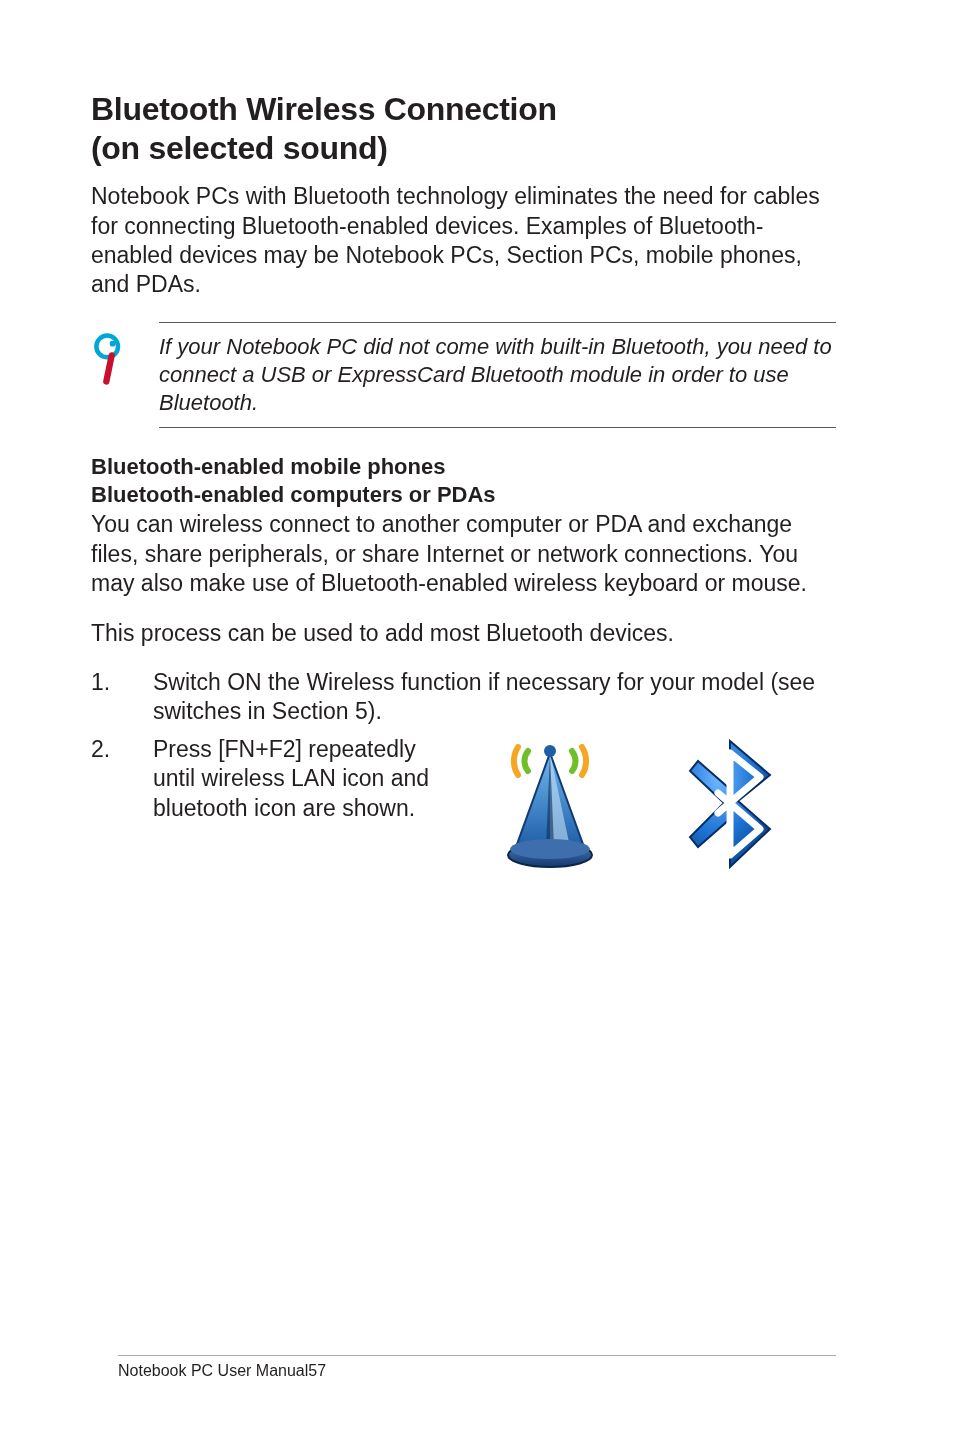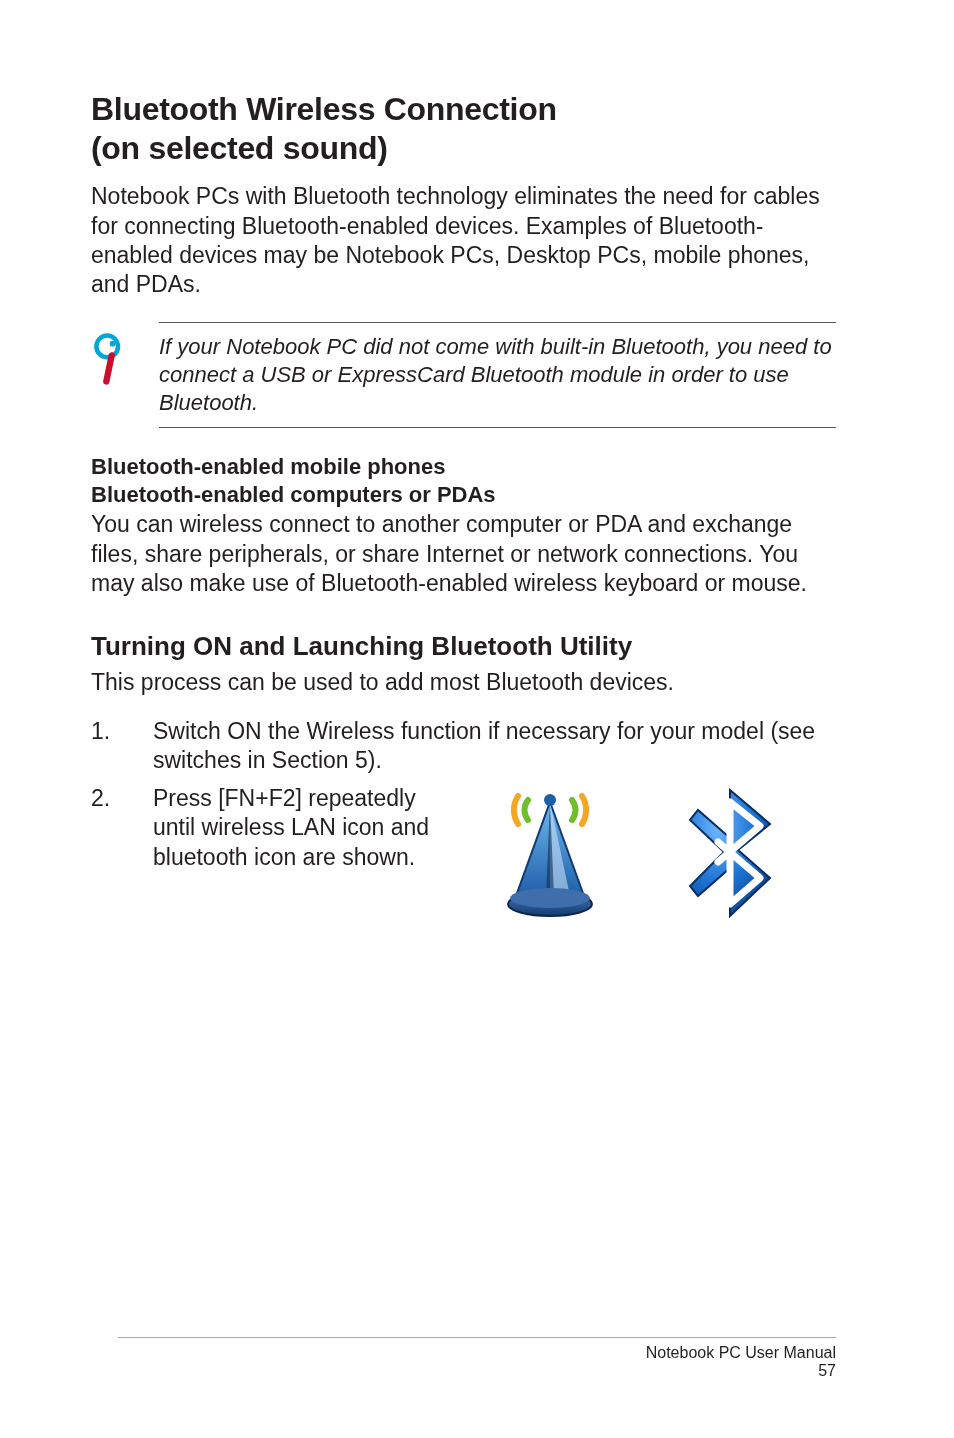--- a/index.html
+++ b/index.html
@@ -14,55 +14,54 @@
   .sub-h { font-size: 22px; font-weight: 700; margin-bottom: 2px; }
   .body-p { font-size: 23px; line-height: 1.28; margin-bottom: 20px; }
   .section-h { font-size: 26px; font-weight: 700; margin-top: 32px; margin-bottom: 6px; }
   .lead { font-size: 23px; line-height: 1.28; margin-bottom: 20px; }
   ol.steps { list-style: none; }
   ol.steps li { display: flex; font-size: 23px; line-height: 1.28; margin-bottom: 8px; column-gap: 30px;}
   ol.steps li .num { flex: 0 0 32px; }
   .step2-row { display: flex; align-items: flex-start; width: 100%; }
   .step2-text { flex: 0 0 280px; }
   .icons-area { flex: 1; display: flex; justify-content: center; gap: 70px; align-items: center; padding-top: 4px; }
-  .footer { position: absolute; left: 118px; right: 118px; bottom: 58px; display: flex; justify-content: flex-start; align-items: flex-end; border-top: 1px solid #a7a9ac; padding-top: 6px; flex-direction: column; }
+  .footer { position: absolute; left: 118px; right: 118px; bottom: 58px; display: flex; justify-content: flex-start; align-items: flex-end; border-top: 1px solid #a7a9ac; padding-top: 6px; }
   .footer-left { font-size: 16px; color: #231f20; }
   .footer-right { font-size: 16px; color: #231f20; }
 </style>
 </head>
 <body>
 
 <div class="page">
 
   <h1>
     <span>Bluetooth Wireless Connection</span><br>
     <span>(on selected sound)</span>
   </h1>
 
-  <p class="intro">Notebook PCs with Bluetooth technology eliminates the need for cables for connecting Bluetooth-enabled devices. Examples of Bluetooth-enabled devices may be Notebook PCs, Desktop PCs, mobile phones, and PDAs.</p>
+  <p class="intro">Notebook PCs with Bluetooth technology eliminates the need for cables for connecting Bluetooth-enabled devices. Examples of Bluetooth-enabled devices may be Notebook PCs, Section PCs, mobile phones, and PDAs.</p>
 
   <div class="tip-box">
     <div class="tip-icon">
       <svg viewBox="0 0 40 60" width="36" height="54">
         <circle cx="18" cy="16" r="12" fill="none" stroke="#00a6d6" stroke-width="5"></circle>
         <path d="M 23 26 L 17 55" stroke="#c8102e" stroke-width="7" stroke-linecap="round" fill="none"></path>
         <circle cx="24" cy="13" r="3.2" fill="#00a6d6"></circle>
       </svg>
     </div>
     <div class="tip-text-wrap">
       <p class="tip-text">If your Notebook PC did not come with built-in Bluetooth, you need to connect a USB or ExpressCard Bluetooth module in order to use Bluetooth.</p>
     </div>
   </div>
 
   <p class="sub-h">Bluetooth-enabled mobile phones</p>
 
   <p class="sub-h">Bluetooth-enabled computers or PDAs</p>
   <p class="body-p">You can wireless connect to another computer or PDA and exchange files, share peripherals, or share Internet or network connections. You may also make use of Bluetooth-enabled wireless keyboard or mouse.</p>
 
-  <p class="section-h">Turning ON and Launching Bluetooth Utility</p>
   <p class="lead">This process can be used to add most Bluetooth devices.</p>
 
   <ol class="steps">
     <li>
       <span class="num">1.</span>
       <span>Switch ON the Wireless function if necessary for your model (see switches in Section 5).</span>
     </li>
     <li>
       <span class="num">2.</span>
       <div class="step2-row">

